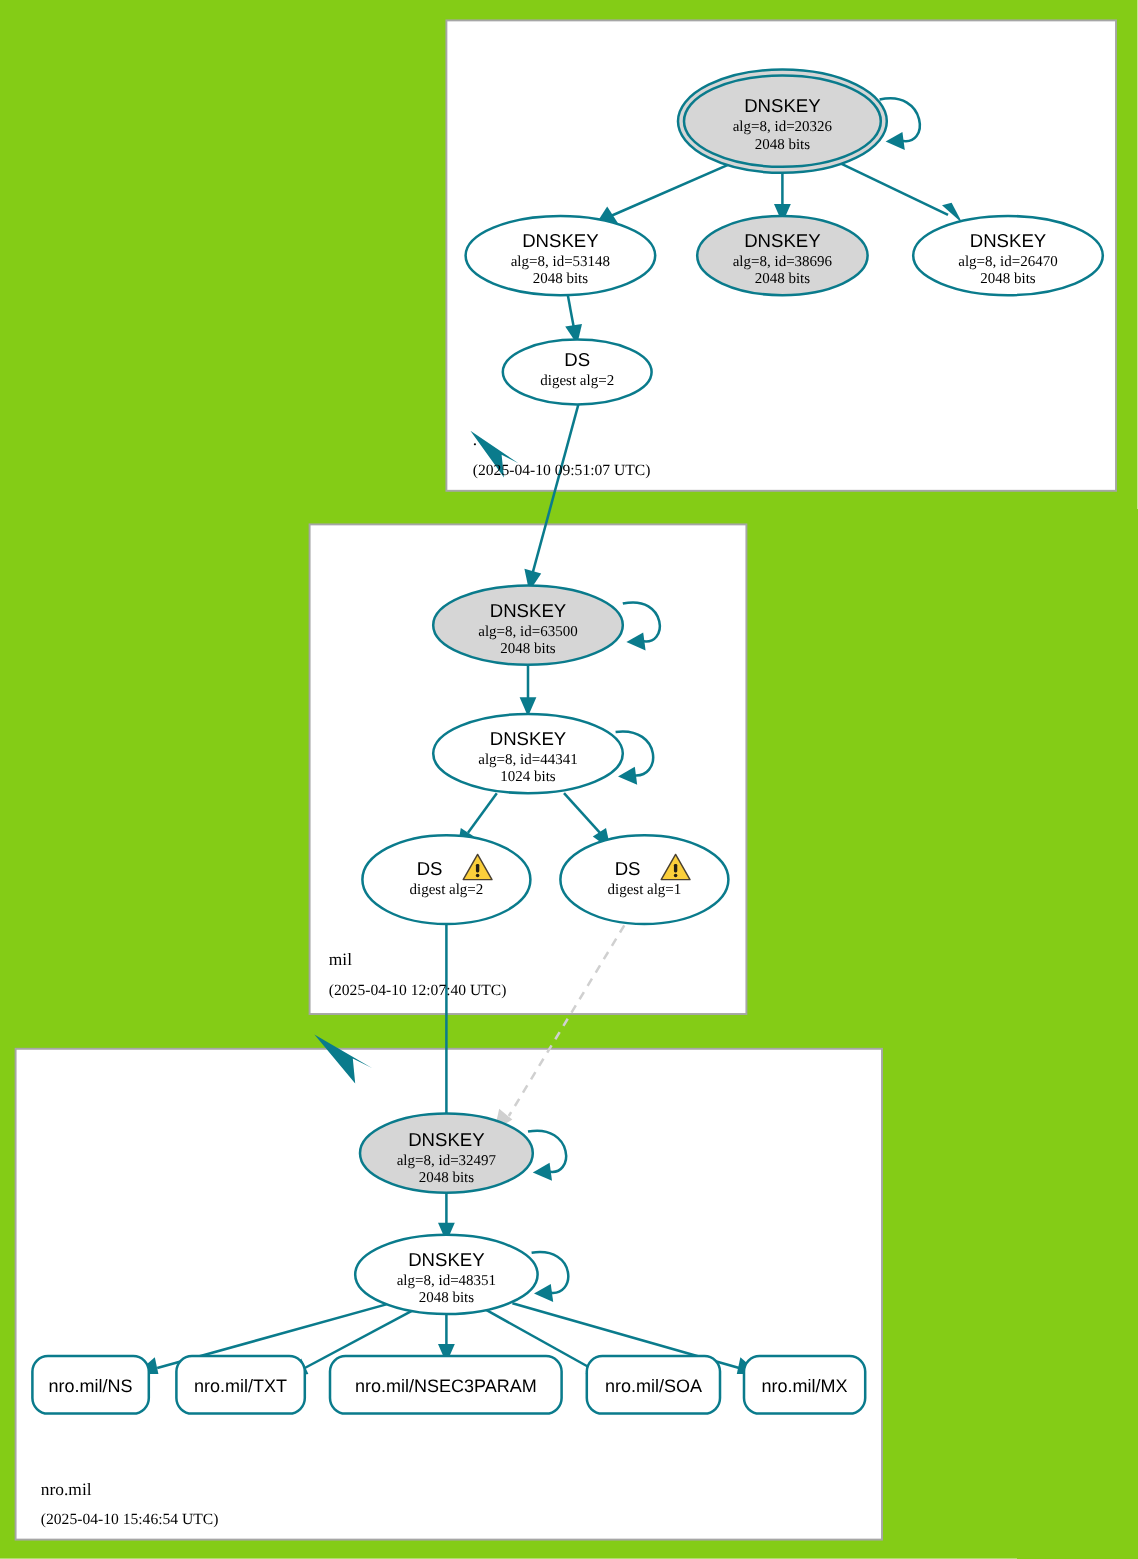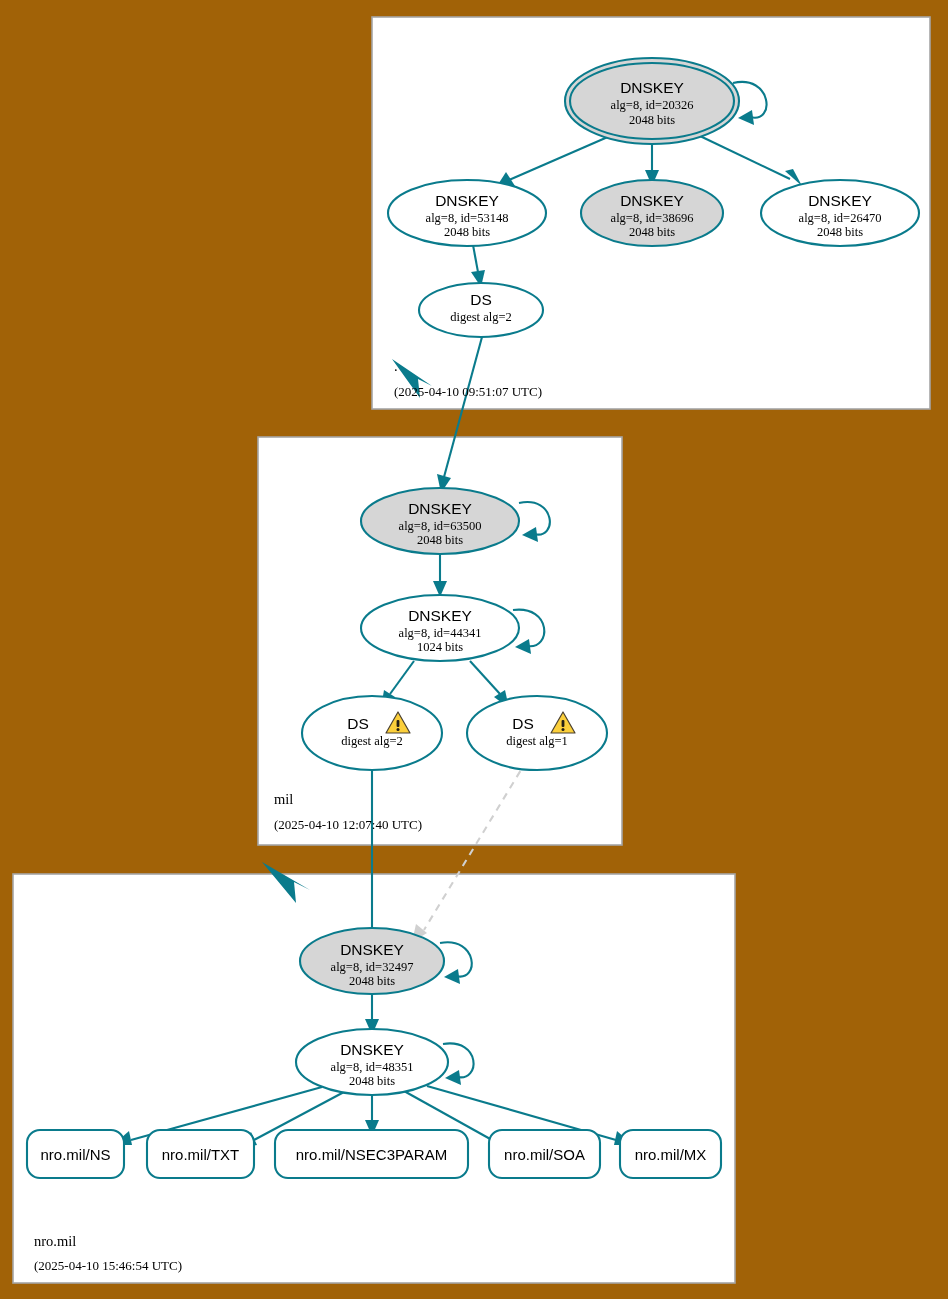--- a/index.html
+++ b/index.html
@@ -4,21 +4,21 @@
 <style>
   html, body {
     margin: 0;
     padding: 0;
     background: #ffffff;
   }
   #canvas {
     position: relative;
     width: 948px;
     height: 1299px;
-    background: #a16207;
+    background: #84cc16;
     font-family: "Liberation Sans", sans-serif;
     overflow: hidden;
   }
   #graph {
     position: absolute;
     left: 0;
     top: 0;
     width: 948px;
     height: 1299px;
   }

